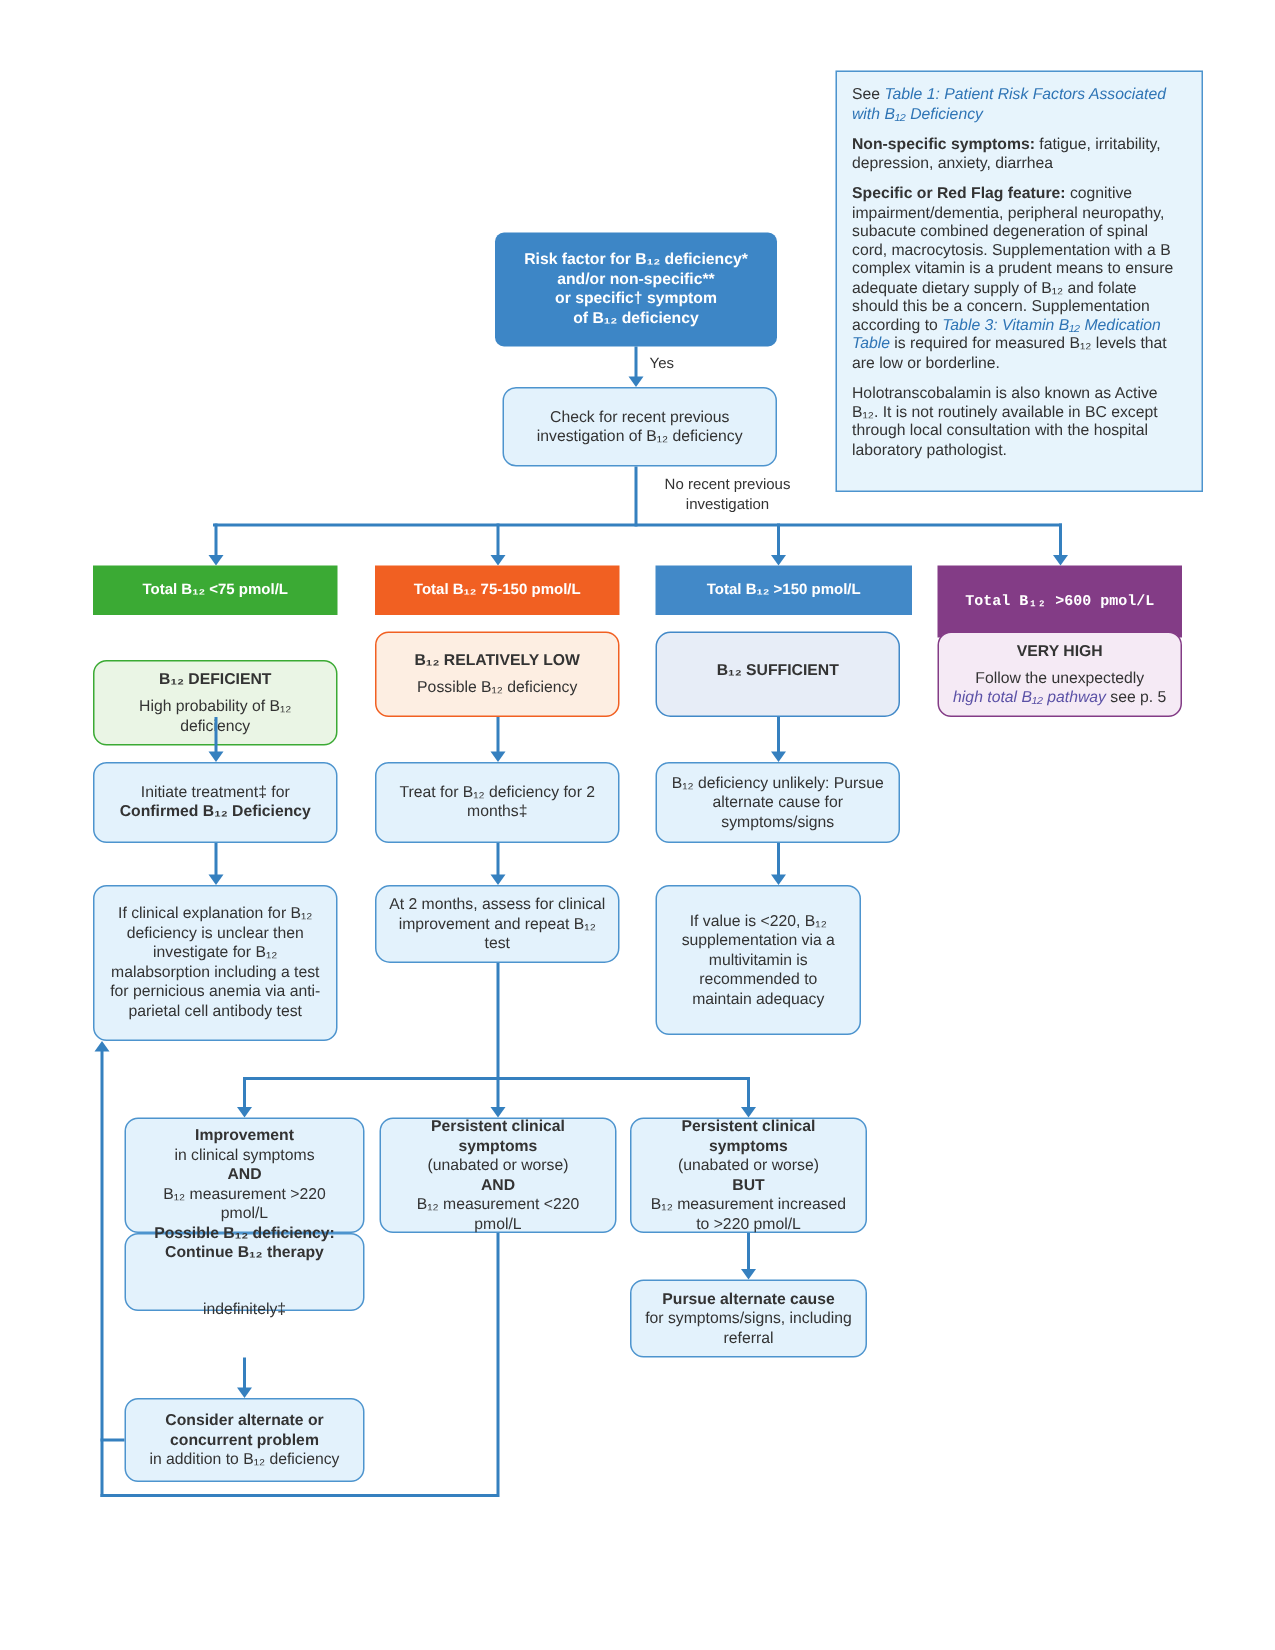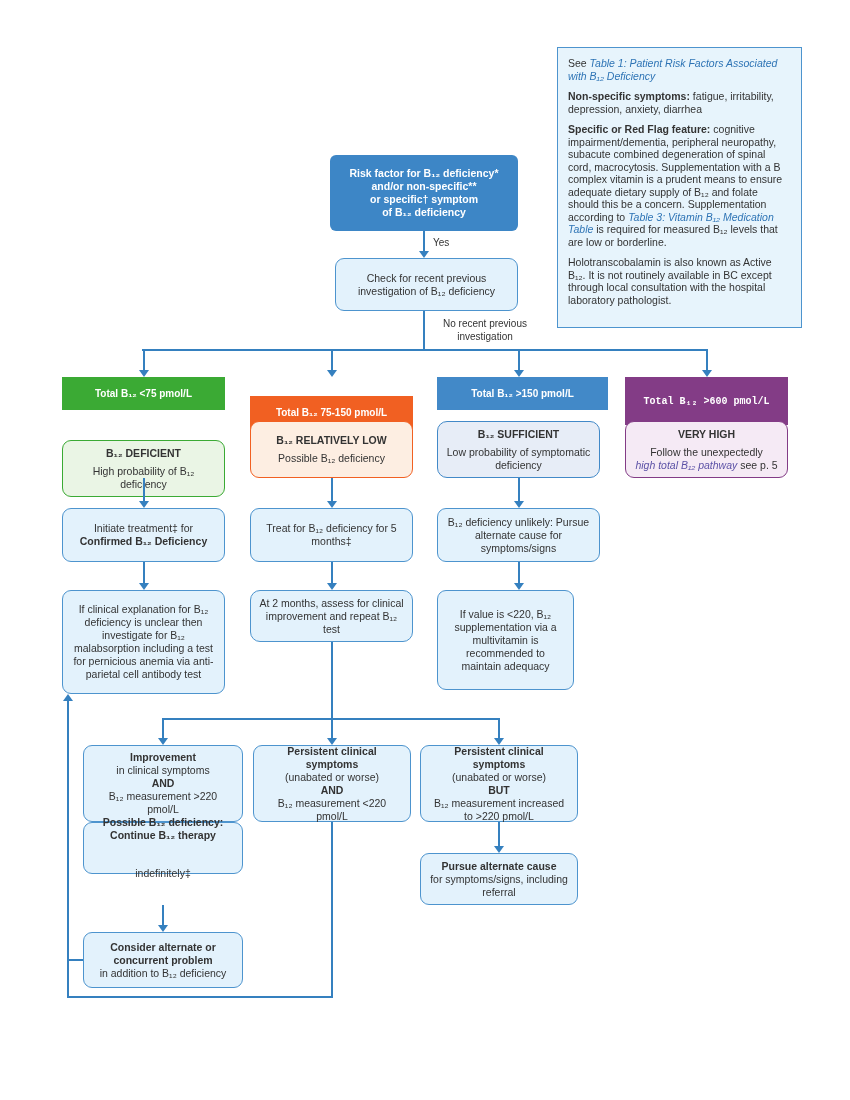--- a/index.html
+++ b/index.html
@@ -15,21 +15,21 @@
   .b { font-weight:bold; }
   .title { font-weight:bold; margin-bottom:5px; }
 
   
   .start { background:var(--start-bg); border:none; color:#fff; font-weight:bold; border-radius:6px; }
 
   
   .hdr { position:absolute; display:flex; align-items:center; justify-content:center;
          color:#fff; font-weight:bold; font-size:10px; }
   .hdr-green  { background:var(--green); }
-  .hdr-orange { background:var(--orange);margin-top:19px; }
+  .hdr-orange { background:var(--orange); }
   .hdr-blue   { background:var(--blue); }
   .hdr-purple { background:var(--purple); }
 
   .status-green  { background:var(--green-bg);  border-color:var(--green); }
   .status-orange { background:var(--orange-bg); border-color:var(--orange); }
   .status-blue   { background:var(--blue-bg);   border-color:var(--blue); }
   .status-purple { background:var(--purple-bg); border-color:var(--purple);text-align:right; }
 
   
   .vline,.hline { position:absolute; background:var(--line); }
@@ -97,40 +97,39 @@
   <div class="box status-green" style="left:62px; top:421px; width:163px; height:57px;margin-top:19px;">
     <div class="title">B₁₂ DEFICIENT</div>
     <div>High probability of B₁₂ deficiency</div>
   </div>
   <div class="box status-orange" style="left:250px; top:421px; width:163px; height:57px;">
     <div class="title">B₁₂ RELATIVELY LOW</div>
     <div>Possible B₁₂ deficiency</div>
   </div>
   <div class="box status-blue" style="left:437px; top:421px; width:163px; height:57px;border-radius:10px;">
     <div class="title">B₁₂ SUFFICIENT</div>
-    <div>Low probability of symptomatic deficiency</div>
   </div>
   <div class="box status-purple" style="left:625px; top:421px; width:163px; height:57px;">
     <div class="title">VERY HIGH</div>
     <div>Follow the unexpectedly</div>
     <div><span class="plink">high total B₁₂ pathway</span><span> see p. 5</span></div>
   </div>
 
   <div class="vline" style="left:142.5px; top:478px; height:24px;"></div>
   <div class="arr-d" style="left:138.5px; top:501px;"></div>
   <div class="vline" style="left:330.5px; top:478px; height:24px;"></div>
   <div class="arr-d" style="left:326.5px; top:501px;"></div>
   <div class="vline" style="left:517.5px; top:478px; height:24px;"></div>
   <div class="arr-d" style="left:513.5px; top:501px;"></div>
 
   <div class="box" style="left:62px; top:508px; width:163px; height:54px;">
       <span>Initiate treatment‡ for </span>
       <span class="b">Confirmed B₁₂ Deficiency</span>
     </div>
-  <div class="box" style="left:250px; top:508px; width:163px; height:54px;">Treat for B₁₂ deficiency for 5 months‡</div>
+  <div class="box" style="left:250px; top:508px; width:163px; height:54px;">Treat for B₁₂ deficiency for 2 months‡</div>
   <div class="box" style="left:437px; top:508px; width:163px; height:54px;">B₁₂ deficiency unlikely: Pursue alternate cause for symptoms/signs</div>
 
   <div class="vline" style="left:142.5px; top:562px; height:22px;"></div>
   <div class="arr-d" style="left:138.5px; top:583px;"></div>
   <div class="vline" style="left:330.5px; top:562px; height:22px;"></div>
   <div class="arr-d" style="left:326.5px; top:583px;"></div>
   <div class="vline" style="left:517.5px; top:562px; height:22px;"></div>
   <div class="arr-d" style="left:513.5px; top:583px;"></div>
 
   <div class="box" style="left:62px; top:590px; width:163px; height:104px;">If clinical explanation for B₁₂ deficiency is unclear then investigate for B₁₂ malabsorption including a test for pernicious anemia via anti-parietal cell antibody test</div>

